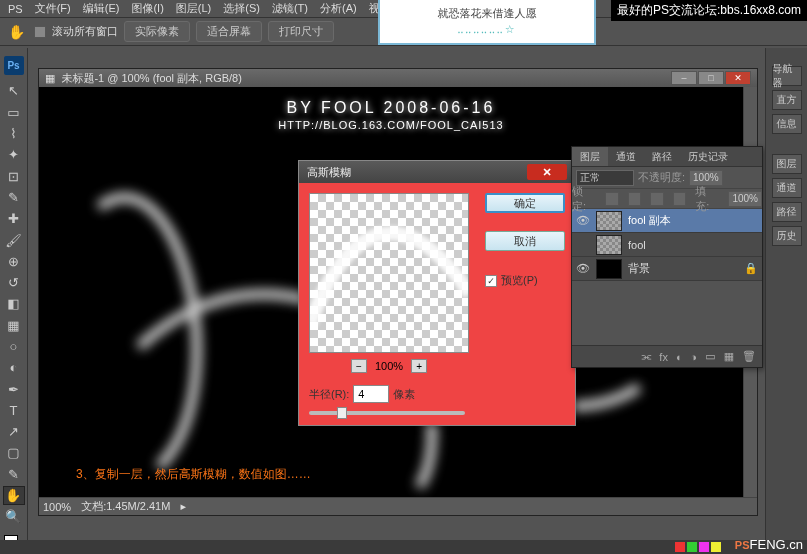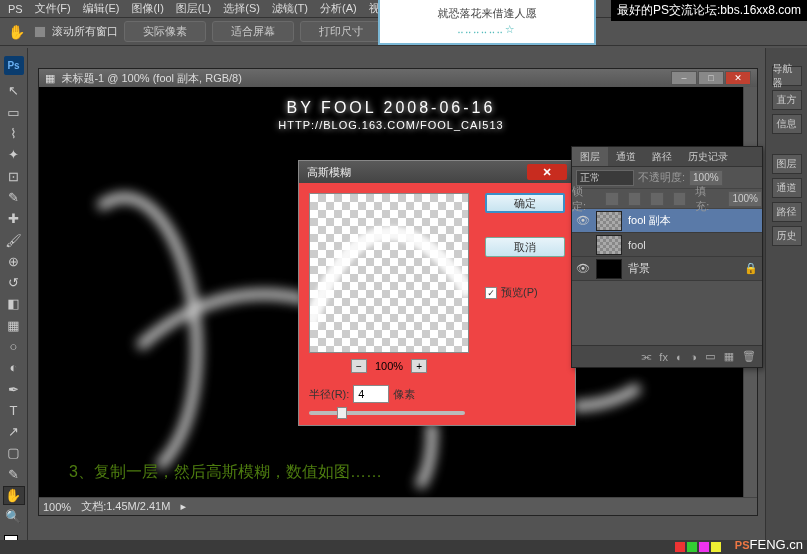--- a/index.html
+++ b/index.html
@@ -3,21 +3,21 @@
 <meta charset="utf-8">
 <style>
 *{margin:0;padding:0;box-sizing:border-box;font-family:"Microsoft YaHei",SimSun,sans-serif;font-size:11px}
 body{background:#535353;width:807px;height:554px;overflow:hidden;position:relative}
 .menubar{background:#535353;height:18px;display:flex;align-items:center;padding:0 4px;gap:4px;color:#ddd;border-bottom:1px solid #333}
 .menubar span{padding:1px 4px}
 .watermark{position:absolute;top:0;right:0;background:#000;color:#fff;padding:2px 6px;font-size:12px;z-index:100}
 .subbar{background:#535353;height:28px;display:flex;align-items:center;padding:0 6px;gap:6px;border-bottom:1px solid #333}
 .hand-icon{width:22px;height:18px;display:flex;align-items:center;justify-content:center;color:#ddd;font-size:14px}
 .chk{width:12px;height:12px;background:#888;border:1px solid #555}
-.btn-pill{background:#5a5a5a;border:1px solid #6a6a6a;border-radius:3px;padding:2px 18px;color:#ccc}
+.btn-pill{background:#5a5a5a;border:1px solid #6a6a6a;border-radius:3px;padding:2px 10px;color:#ccc}
 .popup-top{position:absolute;top:0;left:378px;width:218px;height:45px;background:#fff;border:2px solid #7bb8d6;border-top:none;text-align:center;padding:6px 0;color:#444;font-size:11px}
 .popup-top .star{color:#5bb;letter-spacing:2px}
 .tools-col{position:absolute;left:0;top:48px;width:28px;bottom:0;background:#535353;border-right:1px solid #333;display:flex;flex-direction:column;align-items:center;padding-top:8px;gap:2px}
 .ps-logo{width:20px;height:20px;background:#0a3c6e;color:#6ab0f3;display:flex;align-items:center;justify-content:center;font-weight:bold;font-size:10px;border-radius:2px;margin-bottom:4px}
 .tool{width:22px;height:20px;display:flex;align-items:center;justify-content:center;color:#ccc;font-size:13px}
 .tool.sel{background:#3a3a3a;border:1px solid #222}
 .swatch{margin-top:6px;width:20px;height:20px;position:relative}
 .swatch .fg{width:14px;height:14px;background:#fff;border:1px solid #000;position:absolute;top:0;left:0}
 .swatch .bg{width:14px;height:14px;background:#000;border:1px solid #888;position:absolute;bottom:0;right:0}
 .canvas-win{position:absolute;left:38px;top:68px;width:720px;height:448px;background:#3a3a3a;border:1px solid #222}
@@ -26,34 +26,34 @@
 .winbtn{width:26px;height:14px;background:#888;border:1px solid #555;display:flex;align-items:center;justify-content:center;font-size:9px}
 .winbtn.close{background:#c04030;color:#fff}
 .canvas-area{position:absolute;top:18px;left:0;right:14px;bottom:18px;background:#000;overflow:hidden}
 .scrollbar-v{position:absolute;right:0;top:18px;bottom:18px;width:14px;background:#5a5a5a;border-left:1px solid #444}
 .statusbar{position:absolute;bottom:0;left:0;right:0;height:18px;background:#5a5a5a;display:flex;align-items:center;color:#ddd;padding:0 4px;gap:10px;border-top:1px solid #444}
 .sig{position:absolute;top:10px;left:0;right:0;text-align:center;color:#fff;font-family:Georgia,serif;text-shadow:0 0 6px #fff}
 .sig .l1{font-size:14px;letter-spacing:4px}
 .sig .l2{font-size:16px;letter-spacing:3px;margin-top:2px}
 .sig .l3{font-size:11px;letter-spacing:1px;margin-top:2px}
 .stroke{position:absolute;pointer-events:none}
-.note{position:absolute;left:30px;bottom:14px;color:#4d7c0f;font-size:16px}
+.note{position:absolute;left:37px;bottom:14px;color:#f97316;font-size:12px}
 .dialog{position:absolute;left:298px;top:160px;width:278px;height:266px;background:#ef4444;border:1px solid #888;box-shadow:2px 2px 6px rgba(0,0,0,.4)}
 .dlg-title{height:22px;background:linear-gradient(#5a5a5a,#444);color:#eee;display:flex;align-items:center;padding:0 8px}
 .dlg-close{margin-left:auto;width:40px;height:16px;background:#c82c1f;color:#fff;display:flex;align-items:center;justify-content:center;border-radius:2px;font-weight:bold}
 .dlg-body{padding:10px;position:relative;height:calc(100% - 22px)}
 .preview-box{width:160px;height:160px;border:1px solid #888;background:repeating-conic-gradient(#ccc 0 25%,#fff 0 50%) 0 0/16px 16px;position:relative;overflow:hidden}
 .preview-stroke{position:absolute;left:-20px;top:-20px;width:200px;height:200px;filter:blur(2px)}
 .zoom-row{display:flex;align-items:center;justify-content:center;gap:8px;margin-top:6px;width:160px}
 .zoom-btn{width:16px;height:14px;border:1px solid #888;background:#ddd;display:flex;align-items:center;justify-content:center;font-size:10px}
 .radius-row{display:flex;align-items:center;gap:4px;margin-top:12px;color:#333}
 .radius-input{width:36px;height:18px;border:1px solid #888;background:#fff;padding:0 4px}
 .slider{width:156px;height:4px;background:#bbb;margin-top:8px;position:relative;border-radius:2px}
 .slider .thumb{position:absolute;left:28px;top:-4px;width:10px;height:12px;background:#eee;border:1px solid #888}
-.dlg-right{position:absolute;right:10px;top:10px;width:80px;display:flex;flex-direction:column;gap:24px}
+.dlg-right{position:absolute;right:10px;top:10px;width:80px;display:flex;flex-direction:column;gap:18px}
 .dlg-btn{height:20px;border:1px solid #7a9;background:linear-gradient(#e8f4fa,#c8e4f0);display:flex;align-items:center;justify-content:center;color:#333;border-radius:2px}
 .dlg-btn.def{border:2px solid #3a8fc8}
 .dlg-chk{display:flex;align-items:center;gap:4px;margin-top:4px;color:#333}
 .dlg-chk .box{width:12px;height:12px;border:1px solid #888;background:#fff;display:flex;align-items:center;justify-content:center;font-size:9px;color:#333}
 .panels{position:absolute;right:0;top:48px;width:42px;bottom:14px;background:#4a4a4a;border-left:1px solid #333;display:flex;flex-direction:column;align-items:center;padding-top:18px;gap:4px}
 .panel-tab{width:30px;height:20px;background:#5a5a5a;color:#ccc;display:flex;align-items:center;justify-content:center;font-size:10px;border:1px solid #333}
 .layers-panel{position:absolute;right:44px;top:146px;width:192px;height:222px;background:#535353;border:1px solid #222;box-shadow:2px 2px 6px rgba(0,0,0,.4)}
 .lp-tabs{height:20px;display:flex;background:#484848;border-bottom:1px solid #333}
 .lp-tab{padding:3px 8px;color:#ccc;font-size:10px}
 .lp-tab.active{background:#5a5a5a}

